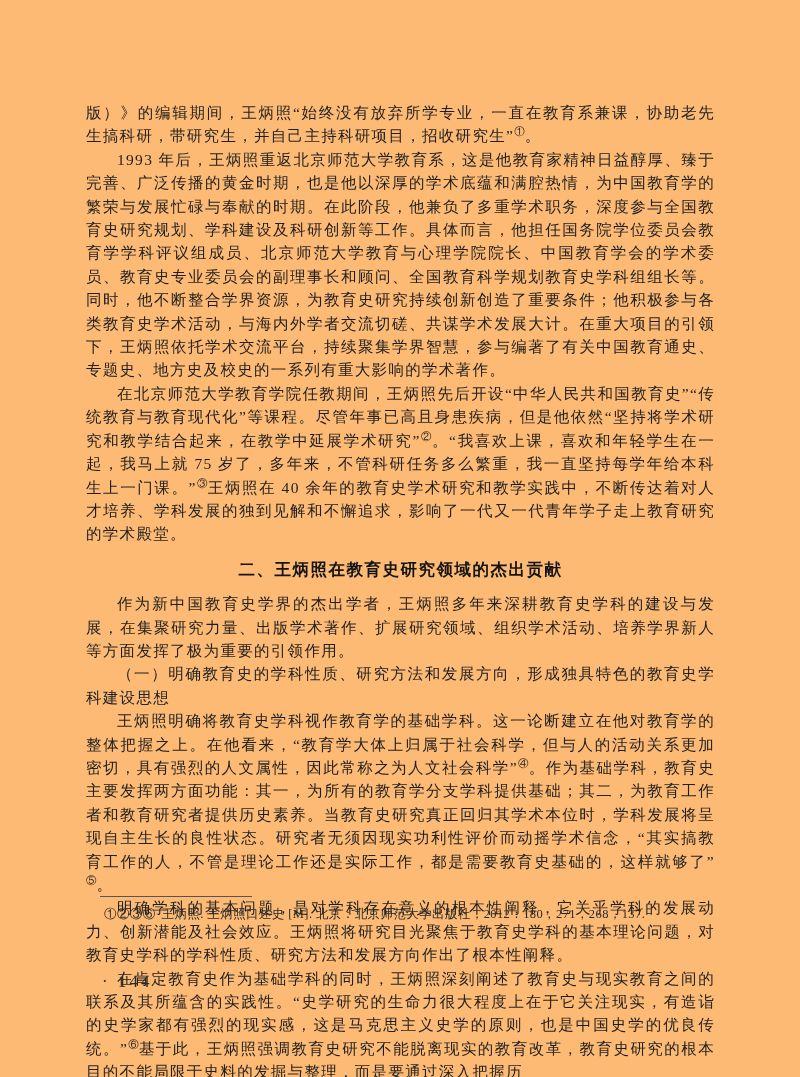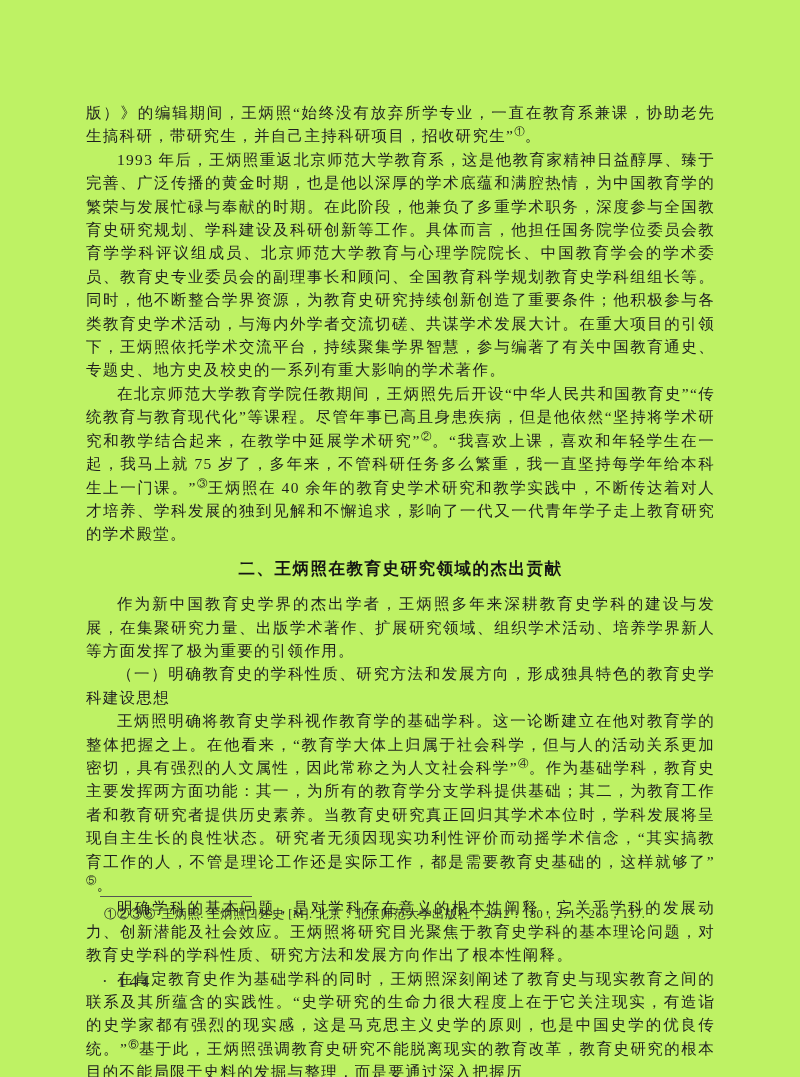--- a/index.html
+++ b/index.html
@@ -1,21 +1,21 @@
 <!DOCTYPE html>
 <html lang="zh"><head>
 <meta charset="utf-8">
 <style>
   html, body { margin: 0; padding: 0; background: #e8e8e8; }
   .page {
     position: relative;
     width: 800px;
     height: 1077px;
     margin: 0 auto;
-    background: #bef264;
+    background: #fdba74;
     overflow: hidden;
     font-family: "Liberation Serif", "DejaVu Serif", serif;
     color: #1f1f1f;
   }
   .content {
     position: absolute;
     left: 86px;
     top: 101px;
     width: 629px;
     font-size: 15.5px;
@@ -34,21 +34,21 @@
     vertical-align: super;
     letter-spacing: 0;
   }
   h2.section-heading {
     margin: 12px 0 11px 0;
     text-align: center;
     text-indent: 0;
     font-size: 16.5px;
     font-weight: 700;
     letter-spacing: 1.5px;
-    font-family: Liberation Mono, monospace;
+    font-family: Liberation Sans, sans-serif;
     color: #141414;
   }
   p.subsection-heading {
     color: #222222;
   }
   .footnotes {
     position: absolute;
     left: 86px;
     top: 896px;
     width: 629px;

